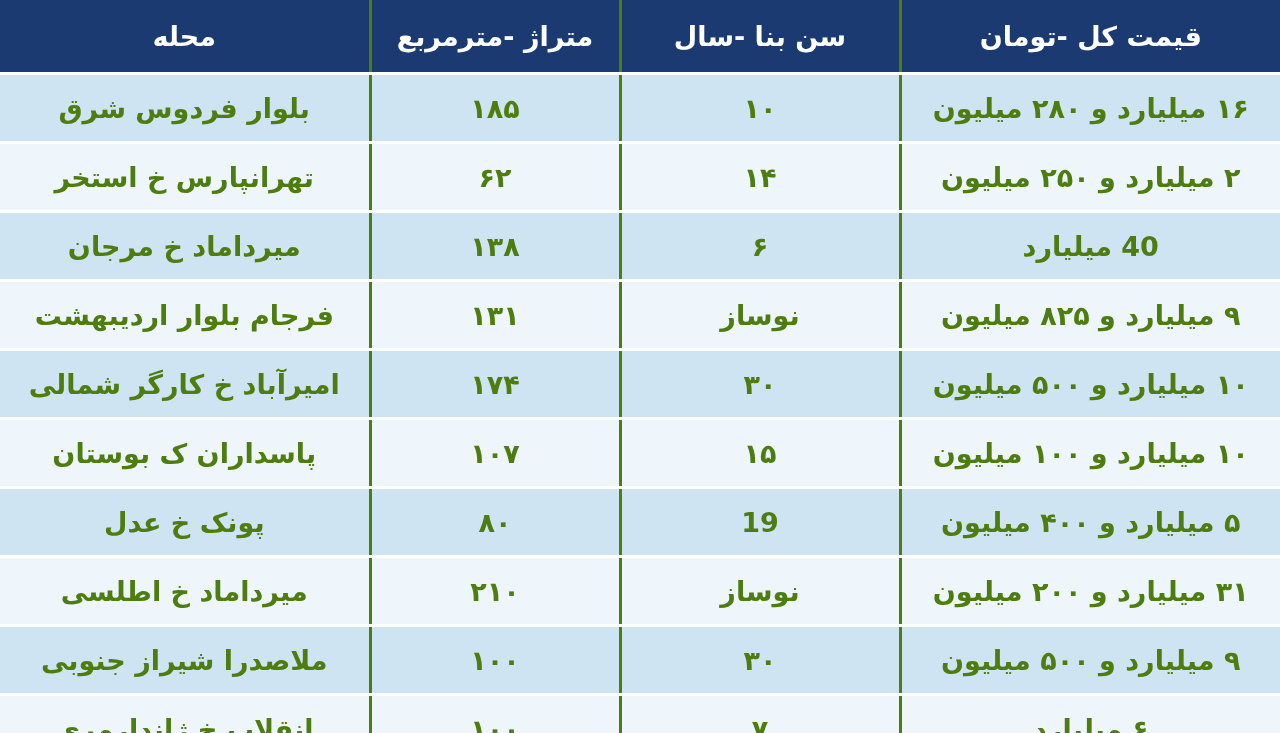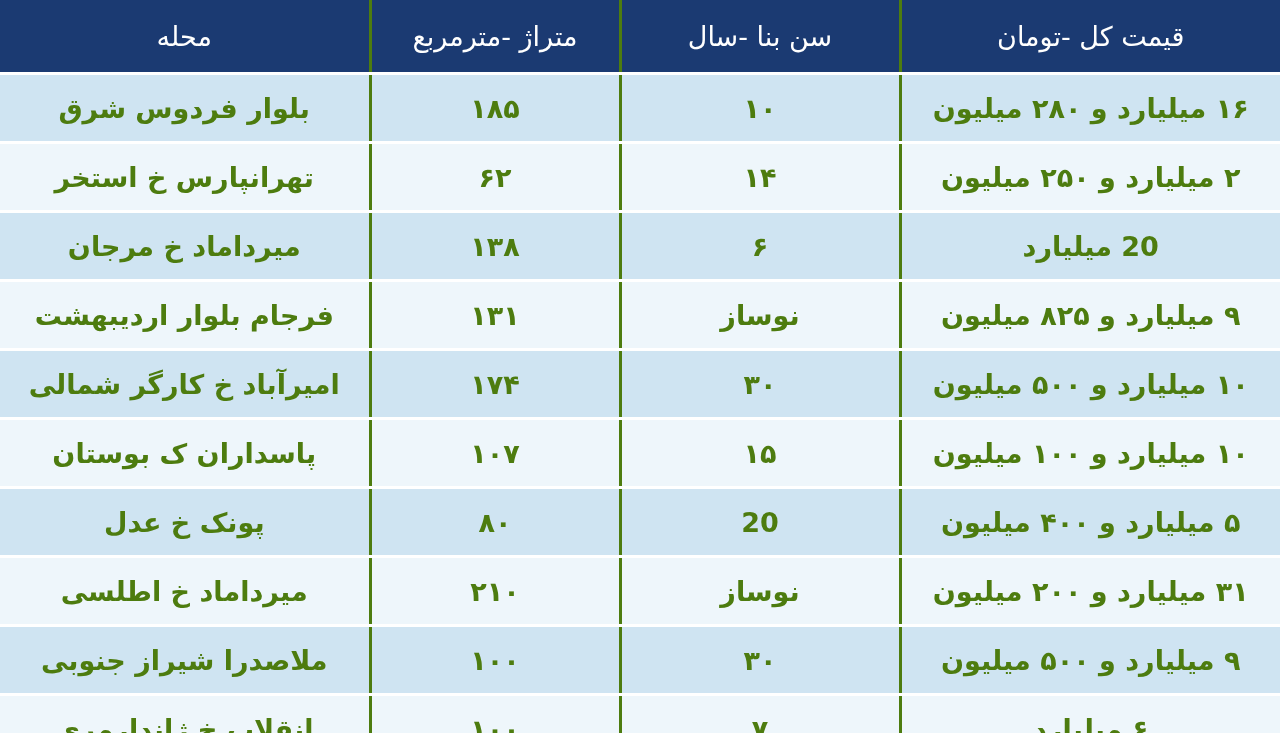--- a/index.html
+++ b/index.html
@@ -48,21 +48,21 @@
     border-right: 0;
   }
   table.price-table th:last-child,
   table.price-table td:last-child {
     border-left: 0;
   }
   thead th {
     background: #1b3a72;
     color: #ffffff;
     font-size: 27px;
-    font-weight: normal;
+    font-weight: bold;
     height: 72px;
   }
   tbody td {
     height: 66px;
     font-size: 27px;
     font-weight: bold;
     color: #4d7c0f;
   }
   tbody tr:nth-child(odd) td {
     background: #cfe4f2;
@@ -110,21 +110,21 @@
       <td>۱۸۵</td>
       <td>بلوار فردوس شرق</td>
     </tr>
     <tr>
       <td>۲ میلیارد و ۲۵۰ میلیون</td>
       <td>۱۴</td>
       <td>۶۲</td>
       <td>تهرانپارس خ استخر</td>
     </tr>
     <tr>
-      <td>20 میلیارد</td>
+      <td>40 میلیارد</td>
       <td>۶</td>
       <td>۱۳۸</td>
       <td>میرداماد خ مرجان</td>
     </tr>
     <tr>
       <td>۹ میلیارد و ۸۲۵ میلیون</td>
       <td>نوساز</td>
       <td>۱۳۱</td>
       <td>فرجام بلوار اردیبهشت</td>
     </tr>
@@ -135,21 +135,21 @@
       <td>امیرآباد خ کارگر شمالی</td>
     </tr>
     <tr>
       <td>۱۰ میلیارد و ۱۰۰ میلیون</td>
       <td>۱۵</td>
       <td>۱۰۷</td>
       <td>پاسداران ک بوستان</td>
     </tr>
     <tr>
       <td>۵ میلیارد و ۴۰۰ میلیون</td>
-      <td>20</td>
+      <td>19</td>
       <td>۸۰</td>
       <td>پونک خ عدل</td>
     </tr>
     <tr>
       <td>۳۱ میلیارد و ۲۰۰ میلیون</td>
       <td>نوساز</td>
       <td>۲۱۰</td>
       <td>میرداماد خ اطلسی</td>
     </tr>
     <tr>

